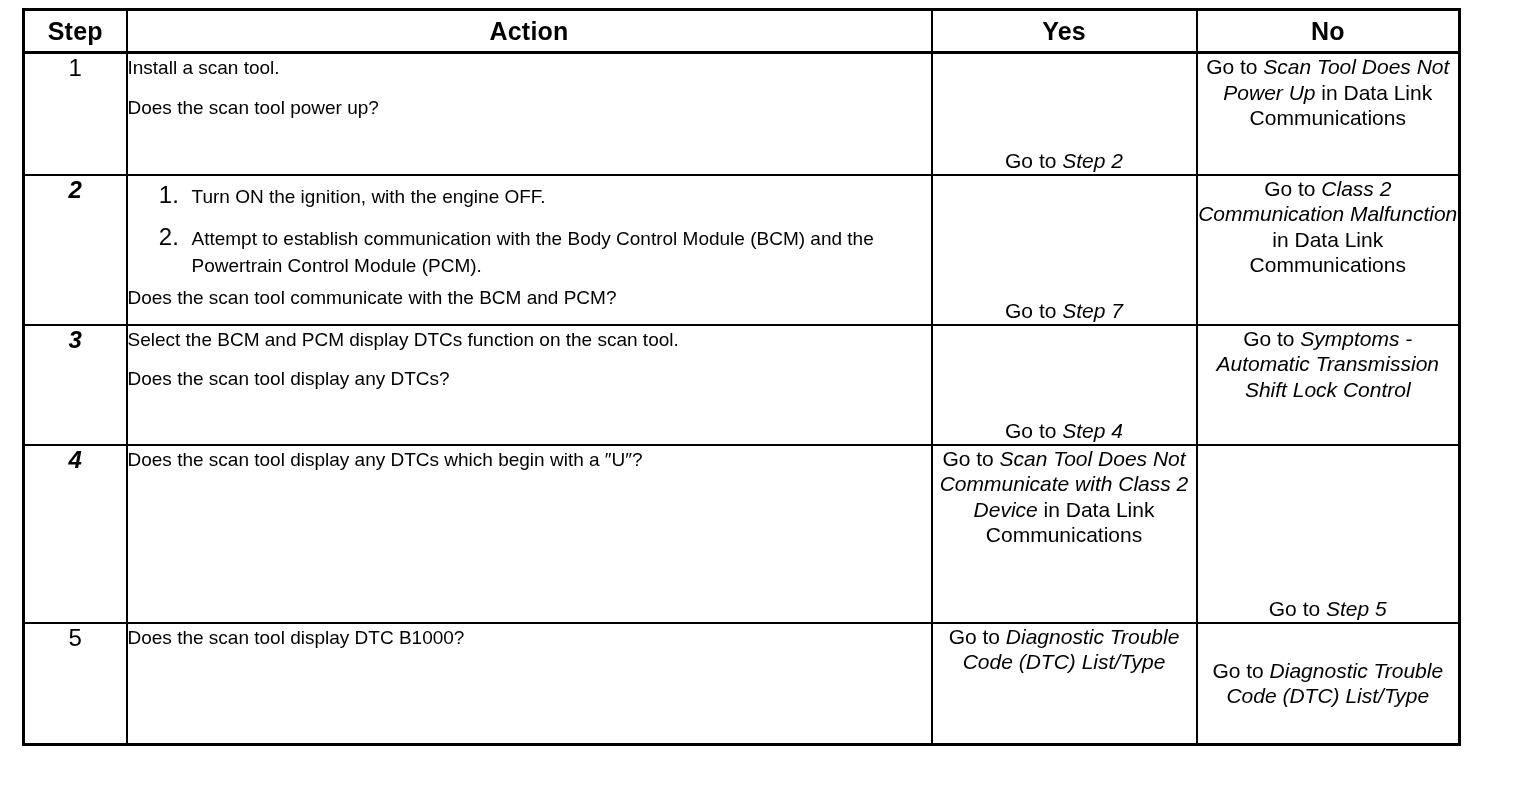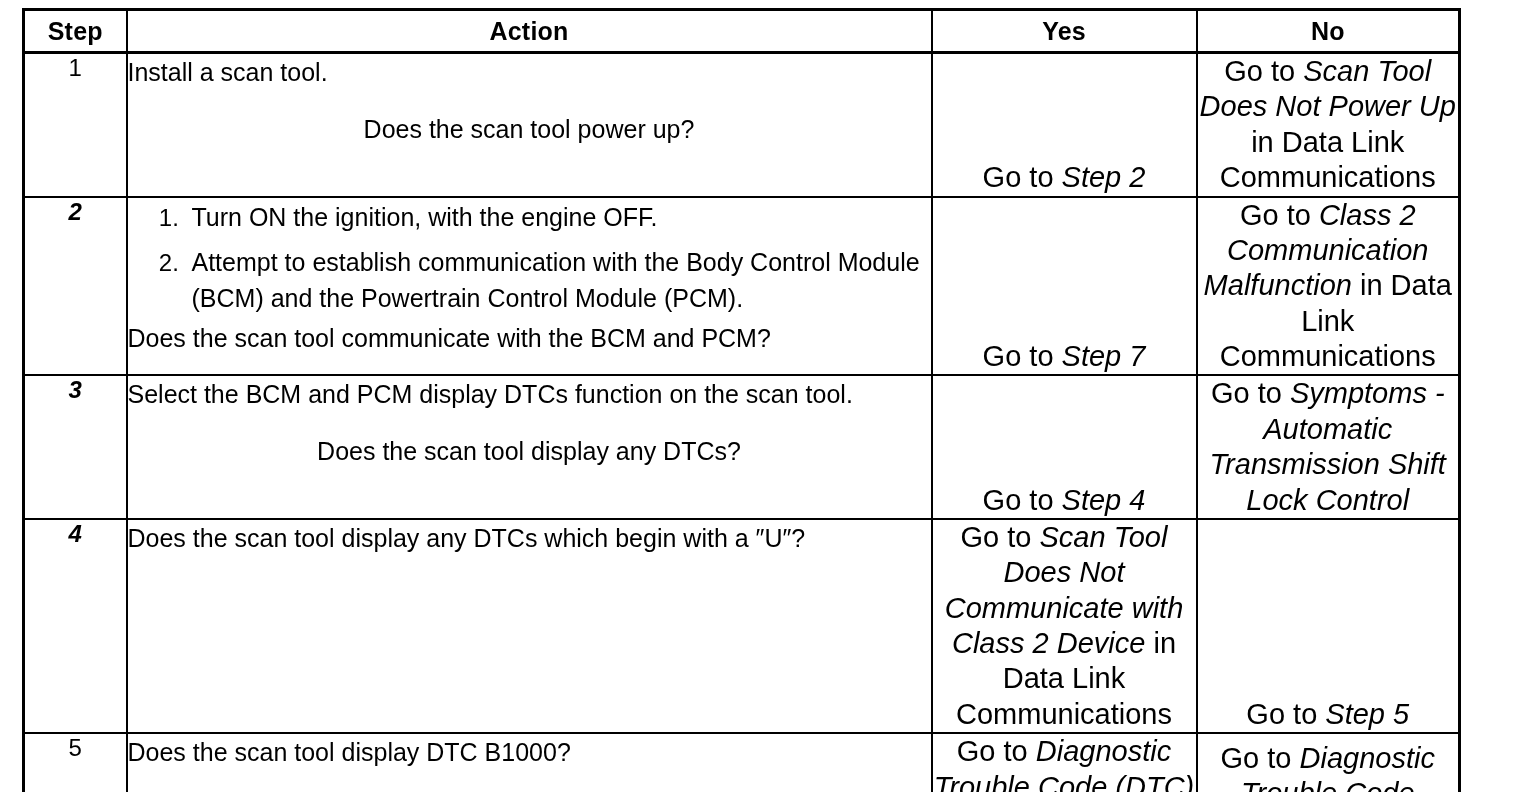--- a/index.html
+++ b/index.html
@@ -68,43 +68,43 @@
   td.step {
     text-align: center;
     vertical-align: middle;
     font-size: 24px;
   }
   td.step.ital { font-style: italic; font-weight: bold; }
 
   
   td.action {
     padding: 9px 10px 8px 12px;
-    font-size: 25px;
+    font-size: 19px;
     line-height: 1.46;
     text-align: left;
   }
   td.action .line { display: block; white-space: normal; }
-  td.action .line + .line { margin-top: 20px; text-align: center; }
+  td.action .line + .line { margin-top: 12px; }
 
   ol.steps {
     margin: 2px 0 4px 12px;
     padding: 0 0 0 46px;
     list-style: decimal;
   }
   ol.steps li {
     margin: 0 0 10px 0;
     padding-left: 6px;
     line-height: 1.42;
   }
   ol.steps li:last-child { margin-bottom: 2px; }
   ol.steps li::marker { font-size: 24px; }
 
   
   td.branch {
-    font-size: 29px;
+    font-size: 21px;
     line-height: 1.22;
     text-align: center;
     padding: 6px 6px 8px 6px;
   }
   td.branch.bottom {
     vertical-align: bottom;
   }
   td.branch.topal {
     vertical-align: top;
   }

